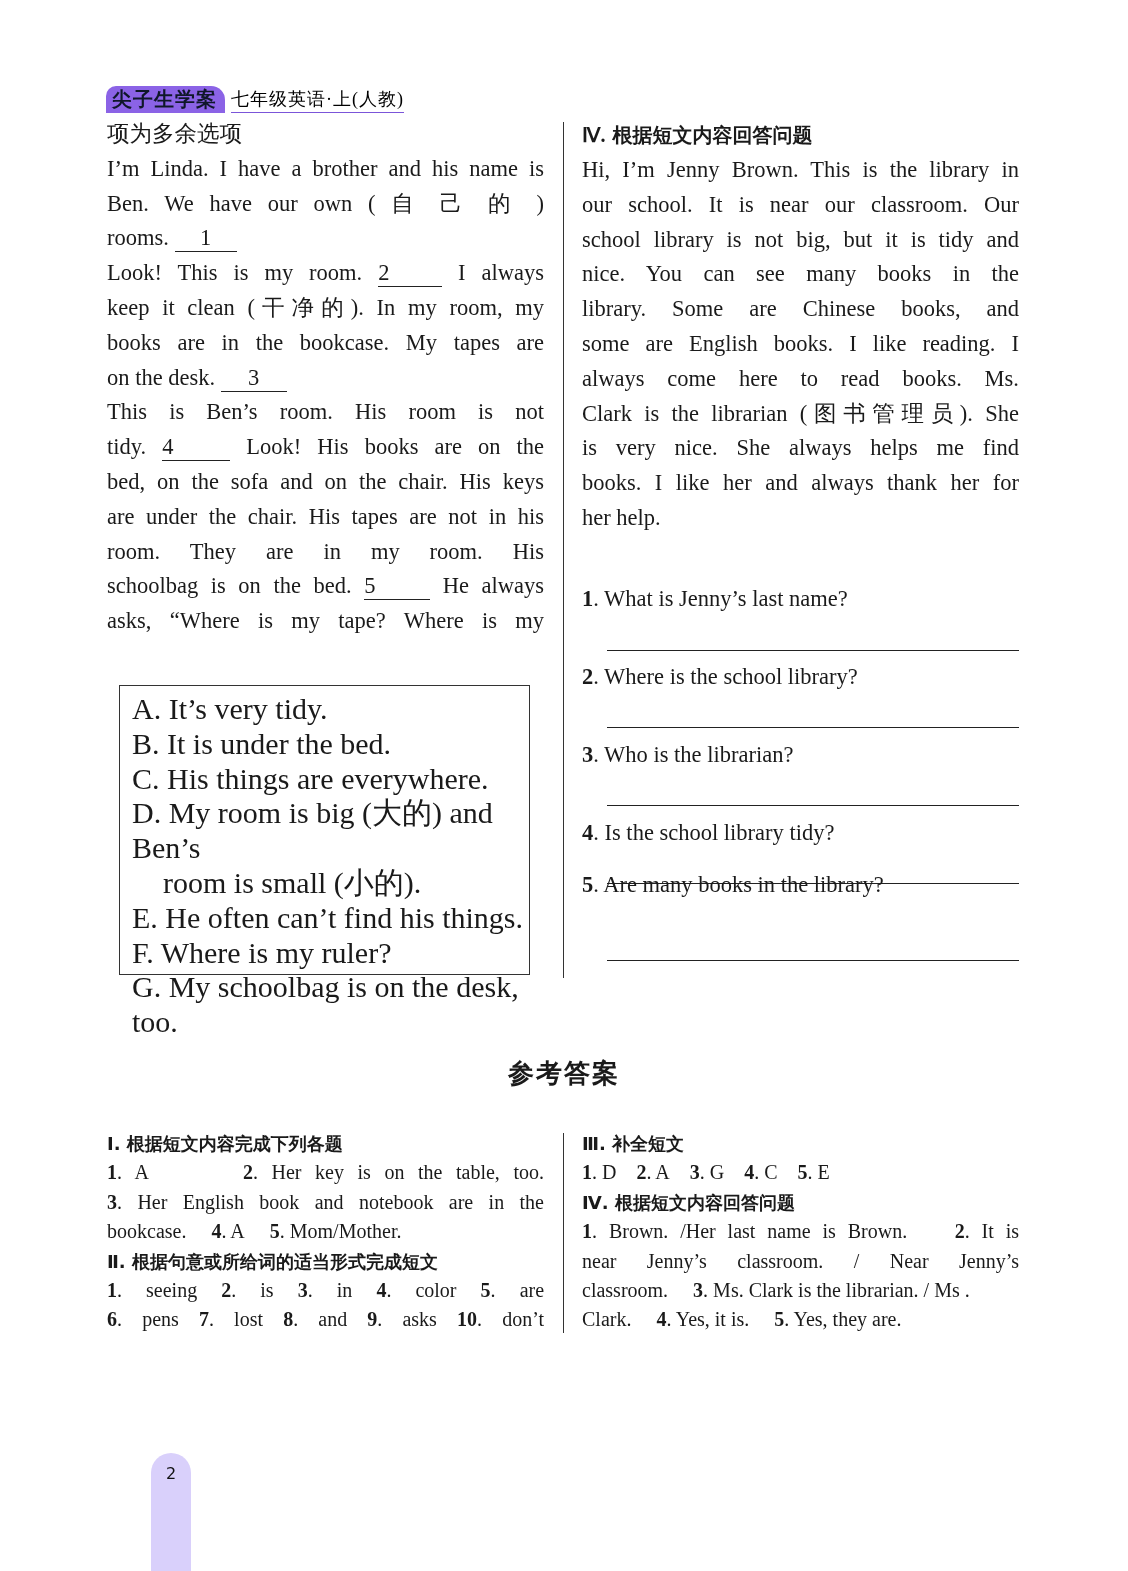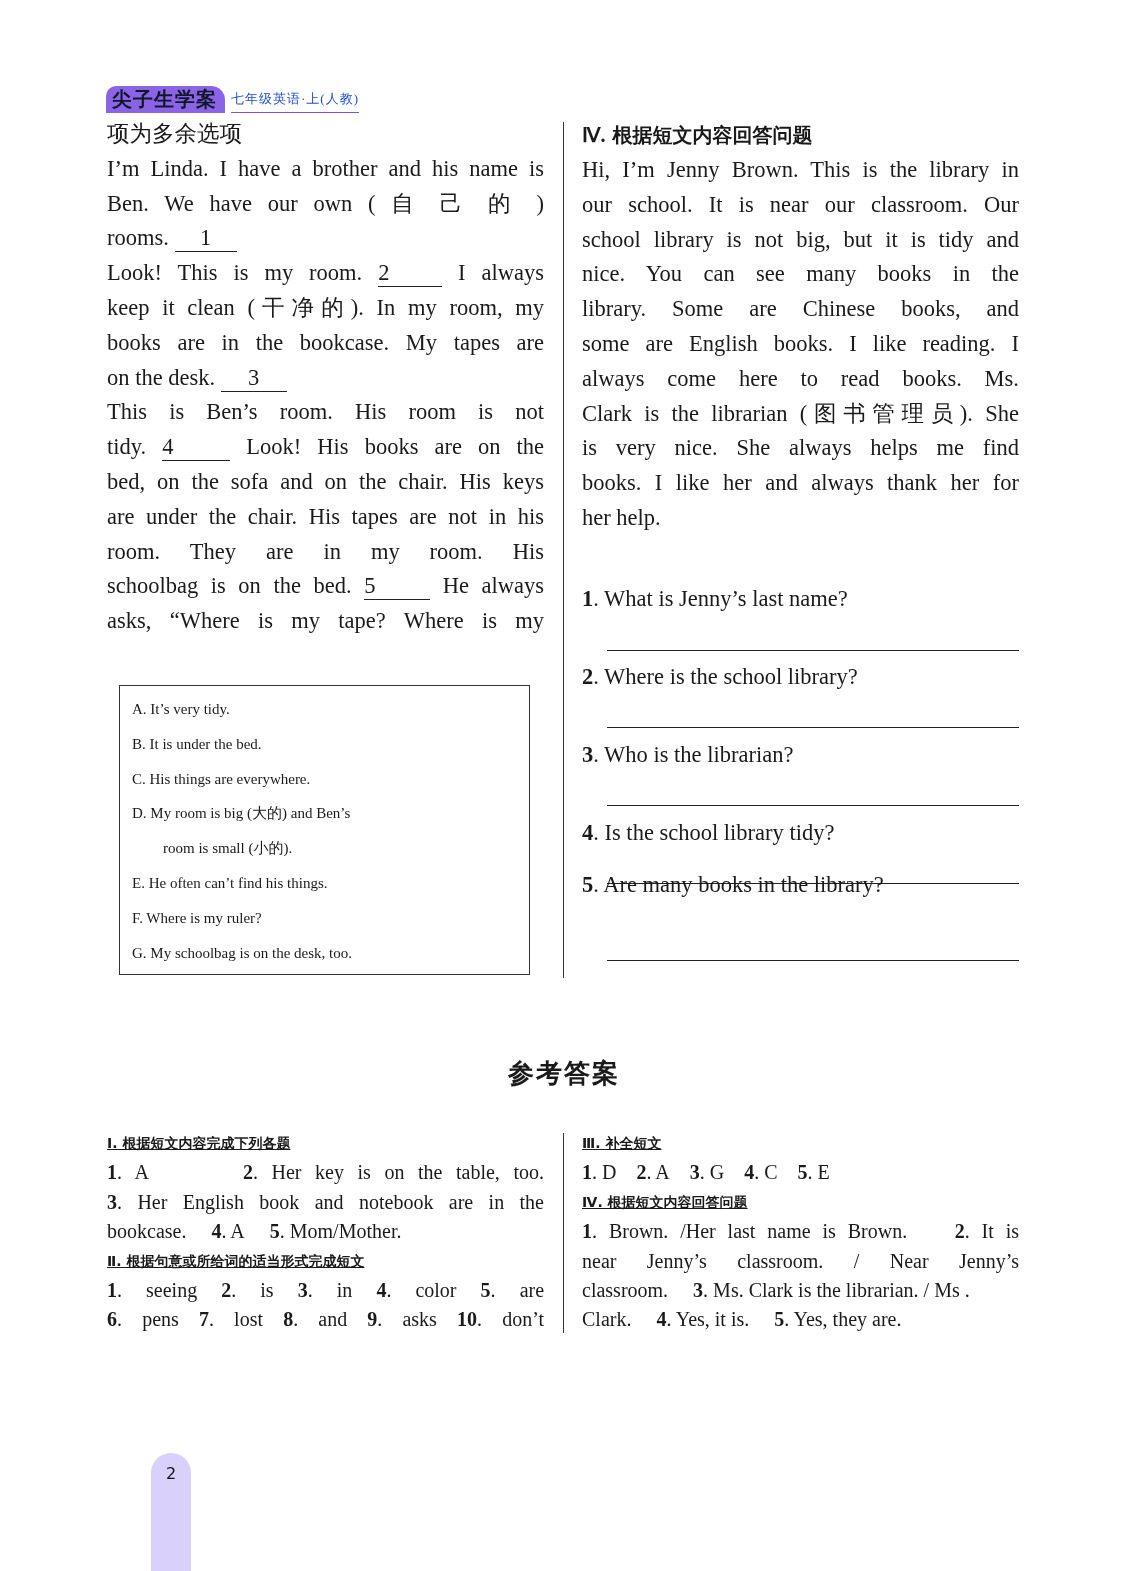--- a/index.html
+++ b/index.html
@@ -7,48 +7,48 @@
       width: 1128px; height: 1571px; position: relative; overflow: hidden;
       font-family: "Liberation Serif", "DejaVu Serif", serif; color: #1a1a1a;
     }
     .header { position: absolute; left: 106px; top: 83px; height: 30px; display: flex; align-items: flex-end; }
     .brand {
       background: #8b63e6; color: #0f172a; font-family: "DejaVu Sans", sans-serif;
       font-weight: bold; font-size: 20px; line-height: 27px; padding: 0 8px 0 6px;
       border-radius: 10px 14px 0 0; letter-spacing: 1px;
     }
     .subtitle {
-      color: #1d4ed8; font-size: 13px; line-height: 24px; margin-left: 6px;
+      color: #000000; font-size: 18px; line-height: 24px; margin-left: 6px;
       border-bottom: 1.5px solid #7b55d9; padding-bottom: 1px; letter-spacing: 1px;
     }
     .col { position: absolute; font-size: 22.5px; line-height: 34.8px; }
     .col-left { left: 107px; top: 117px; width: 437px; }
     .col-right { left: 582px; top: 117px; width: 437px; }
     .justify { text-align: justify; text-align-last: justify; }
     .blank { display: inline-block; border-bottom: 1.2px solid #222; text-align: center; line-height: 26px; }
     .vdivider { position: absolute; left: 563px; top: 122px; width: 0; height: 856px; border-left: 1.2px solid #333; }
     .options-box {
       position: absolute; left: 119px; top: 685px; width: 411px; height: 290px;
       border: 1.3px solid #333; box-sizing: border-box; padding: 6px 0 0 12px;
-      font-size: 15px; line-height: 34.8px;
+      font-size: 30px; line-height: 34.8px;
     }
     .opt-indent { padding-left: 31px; }
     .section-title { font-family: "DejaVu Sans", sans-serif; font-weight: bold; font-size: 20px; line-height: 36px; }
     .roman { font-family: "Liberation Serif", serif; font-weight: bold; }
     .q-item { position: absolute; left: 582px; font-size: 22.5px; line-height: 30px; }
     .q-num { font-weight: bold; }
     .ans-line { position: absolute; left: 607px; width: 412px; border-top: 1.3px solid #222; height: 0; }
     .answer-title {
       position: absolute; left: 0; width: 1128px; top: 1056px; text-align: center;
       font-family: "DejaVu Sans", sans-serif; font-weight: bold; font-size: 26px; letter-spacing: 2px;
     }
     .ans-col { position: absolute; font-size: 20px; line-height: 29.4px; }
     .ans-left { left: 107px; top: 1129px; width: 437px; }
     .ans-right { left: 582px; top: 1129px; width: 437px; }
-    .ans-title { font-family: "DejaVu Sans", sans-serif; font-weight: bold; font-size: 14px; line-height: 29.4px; text-decoration: underline; }
+    .ans-title { font-family: "DejaVu Sans", sans-serif; font-weight: bold; font-size: 18px; line-height: 29.4px; }
     .b { font-weight: bold; }
     .vdivider2 { position: absolute; left: 563px; top: 1133px; width: 0; height: 200px; border-left: 1.2px solid #333; }
     .page-tab {
       position: absolute; left: 151px; top: 1453px; width: 40px; height: 118px;
       background: #d9d0fb; border-radius: 20px 20px 0 0; text-align: center;
     }
     .page-num { font-family: "DejaVu Sans", sans-serif; font-size: 16px; line-height: 16px; margin-top: 13px; display: block; color: #111; }
   </style>
 </head>
 <body>

